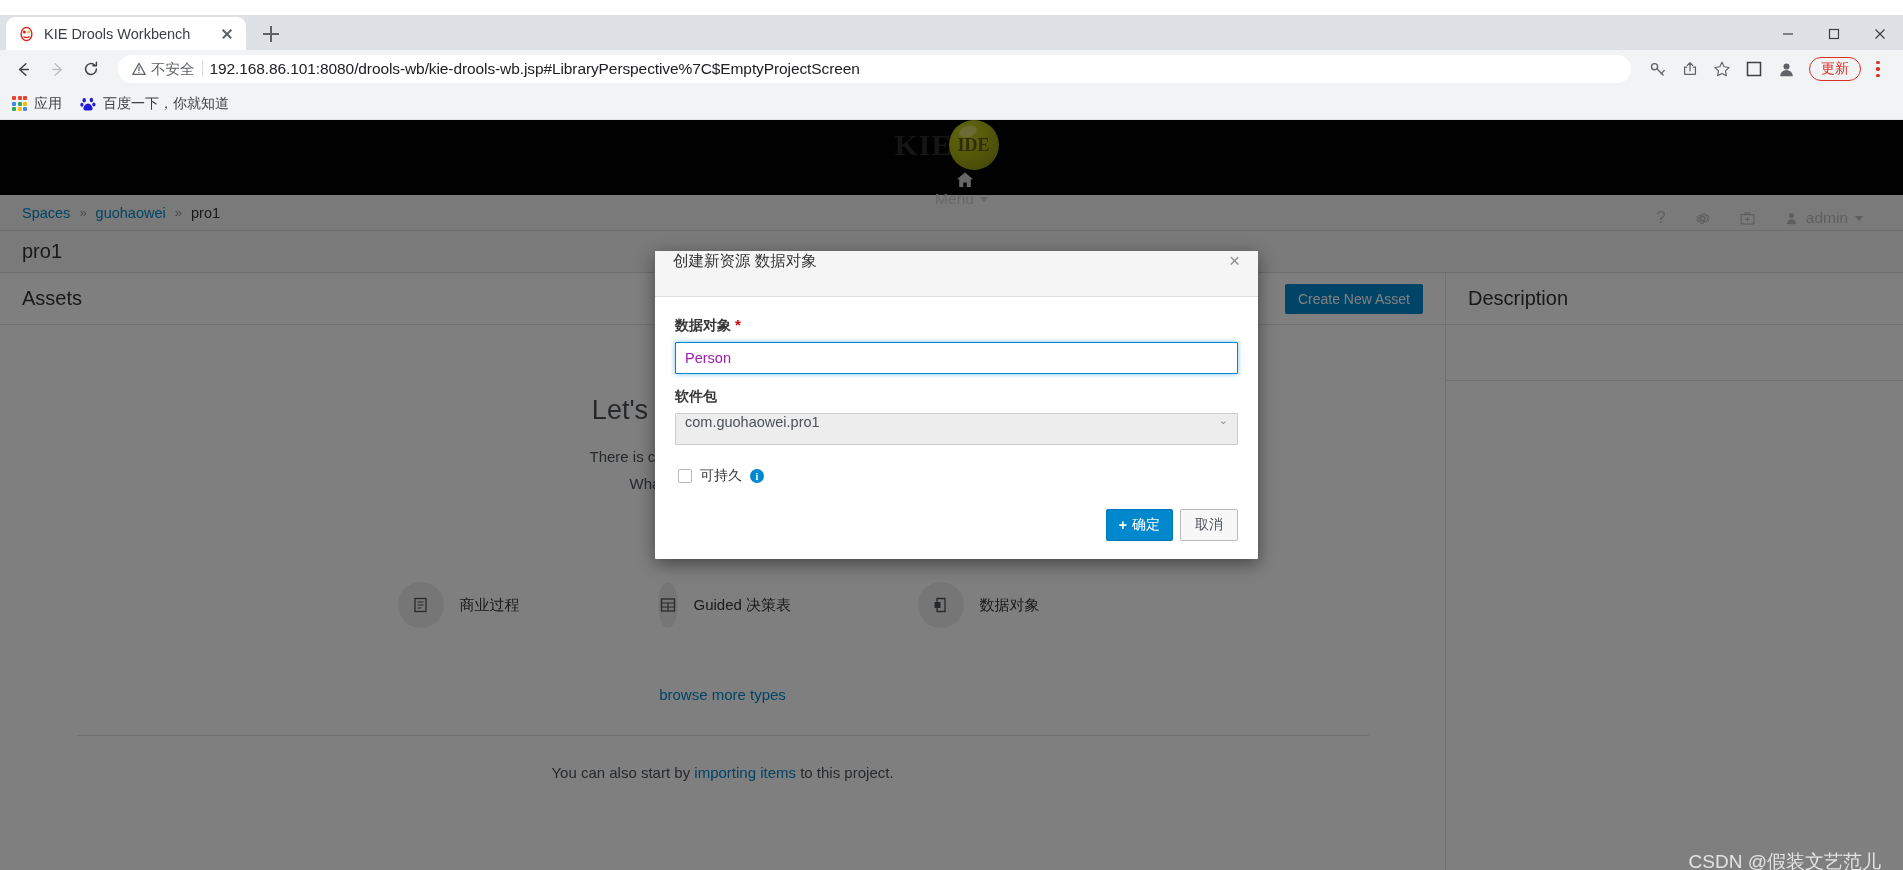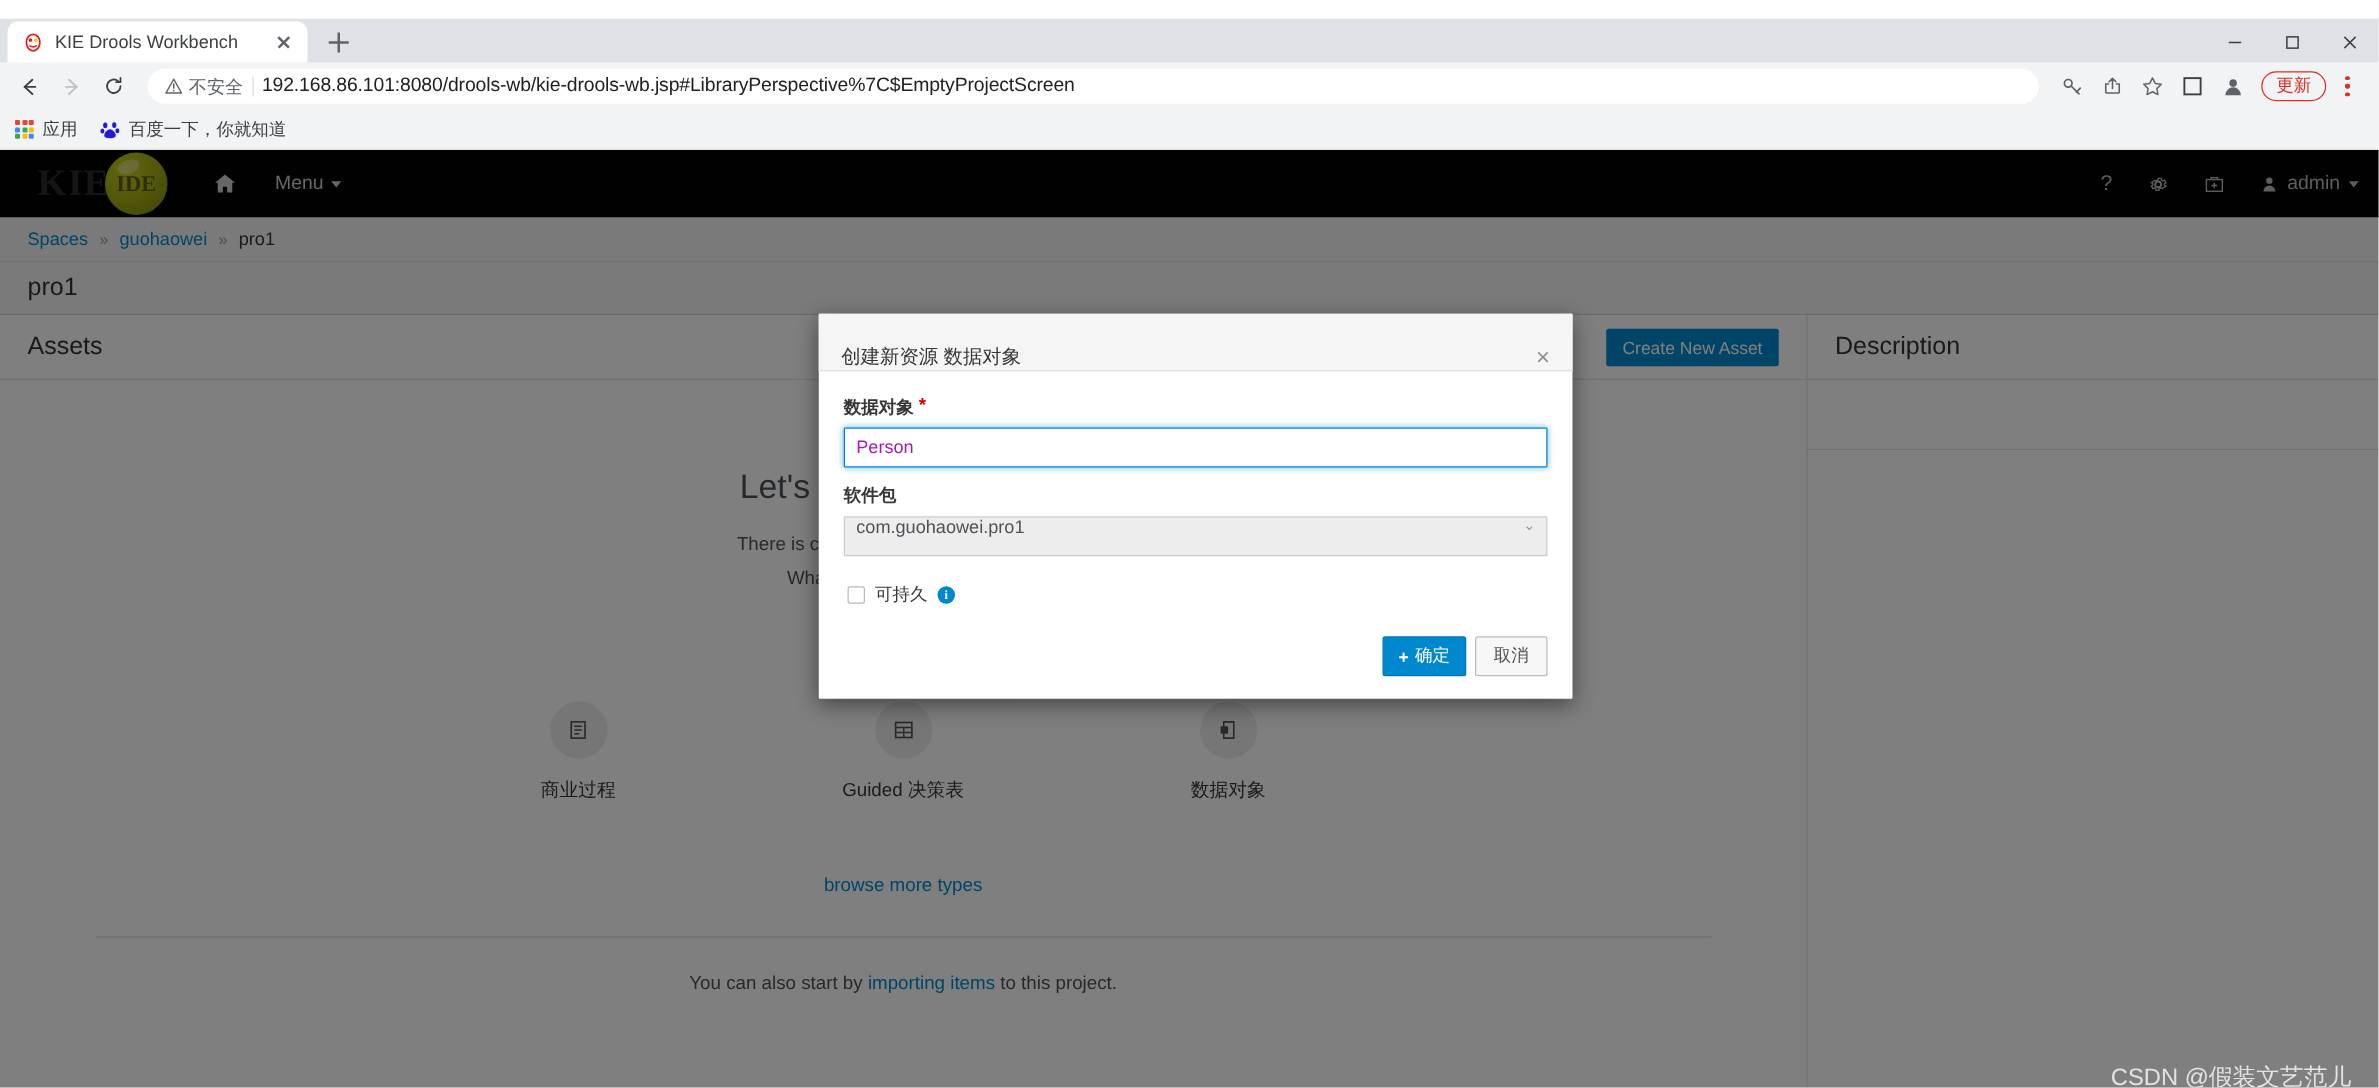--- a/index.html
+++ b/index.html
@@ -81,22 +81,22 @@
   .bm { display: flex; align-items: center; gap: 7px; font-size: 14px; color: #3c4043; cursor: pointer; }
   .apps-grid { width: 15px; height: 15px; display: grid; grid-template-columns: repeat(3, 1fr);
     grid-template-rows: repeat(3, 1fr); gap: 1.5px; }
   .apps-grid i { display: block; border-radius: 1px; }
   .baidu-icon { width: 16px; height: 16px; position: relative; }
 
   
   .page { position: relative; height: 765px; background: #fff; overflow: hidden; }
 
   .kie-navbar {
-    height: 54px; background: #030303; display: flex; align-items: center;
-    padding: 0 16px 0 30px; color: #dcdcdc;
+    height: 75px; background: #030303; display: flex; align-items: center;
+    padding: 0 40px 0 30px; color: #dcdcdc; flex-direction: column;
   }
   .kie-logo { display: flex; align-items: center; gap: 0px; }
   .kie-logo-text {
     font-family: "Liberation Serif", "DejaVu Serif", serif;
     font-size: 30px; font-weight: 700; color: #2b2b2b; letter-spacing: 1px;
   }
   .kie-ball {
     width: 50px; height: 50px; border-radius: 50%;
     background: radial-gradient(circle at 34% 28%, #c3cd1f 0%, #a8b115 46%, #7e8610 100%);
     display: flex; align-items: center; justify-content: center;
@@ -146,21 +146,21 @@
     font-size: 14px; padding: 7px 13px; border-radius: 2px; cursor: pointer;
     font-family: inherit;
   }
   .empty-area {
     flex: 1 1 auto; display: flex; flex-direction: column; align-items: center;
     padding-top: 70px; position: relative;
   }
   .empty-headline { font-size: 27px; color: #4d5258; margin-bottom: 22px; }
   .empty-sub { font-size: 15px; color: #4d5258; margin-bottom: 10px; }
   .tiles { display: flex; gap: 130px; margin-top: 80px; }
-  .tile { display: flex; flex-direction: column; align-items: center; gap: 16px; cursor: pointer; width: 130px; }
+  .tile { display: flex; align-items: center; gap: 16px; cursor: pointer; width: 130px; }
   .tile-icon {
     width: 46px; height: 46px; border-radius: 50%; background: #ededed;
     display: flex; align-items: center; justify-content: center; color: #4d5258;
   }
   .tile-label { font-size: 15px; color: #363636; text-align: center; white-space: nowrap; }
   .browse-more {
     margin-top: 58px; font-size: 15px; color: #0088ce; cursor: pointer;
   }
   .divider-line { width: 1292px; height: 1px; background: #e0e0e0; margin-top: 32px; }
   .import-line { margin-top: 28px; font-size: 15px; color: #4d5258; }
@@ -176,21 +176,21 @@
     position: absolute; inset: 0; background: rgba(0,0,0,0.5); z-index: 40;
   }
   .modal {
     position: absolute; left: 655px; top: 131px; width: 603px;
     background: #fff; z-index: 50;
     box-shadow: 0 5px 18px rgba(0,0,0,0.45);
     border-radius: 1px;
   }
   .modal-header {
     height: 46px; background: #f5f5f5; border-bottom: 1px solid #e0e0e0;
-    display: flex; align-items: flex-end; padding: 0 18px;
+    display: flex; align-items: flex-start; padding: 0 18px;
   }
   .modal-title { font-size: 15.5px; color: #363636; }
   .modal-close {
     margin-left: auto; font-size: 19px; color: #8b8d8f; cursor: pointer;
     line-height: 1; font-family: "Liberation Sans", sans-serif;
   }
   .modal-body { padding: 20px 20px 4px 20px; }
   .field { margin-bottom: 14px; }
   .field-label { font-size: 14px; color: #363636; font-weight: 700; margin-bottom: 7px; display: flex; align-items: flex-start; gap: 4px; }
   .req-star { color: #c00; font-size: 15px; line-height: 1; }

